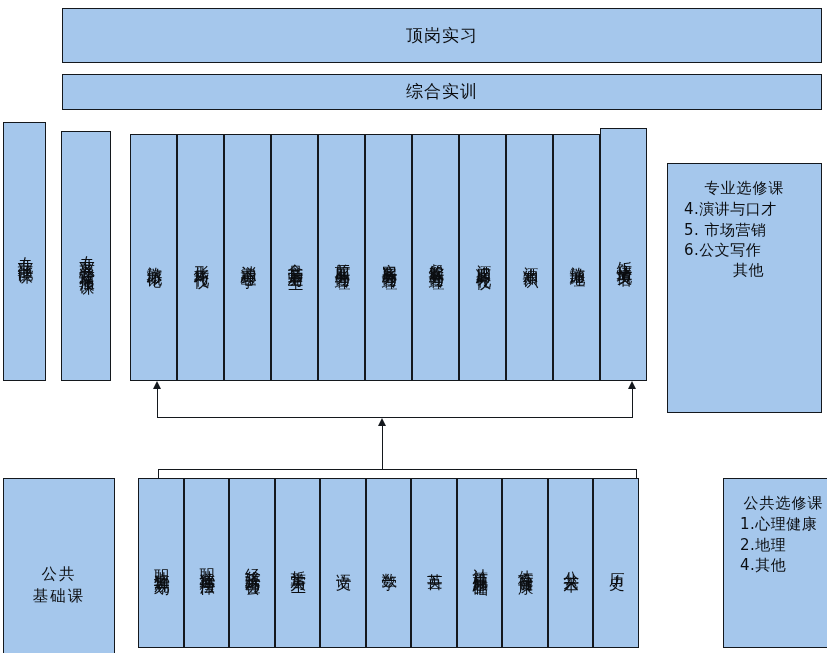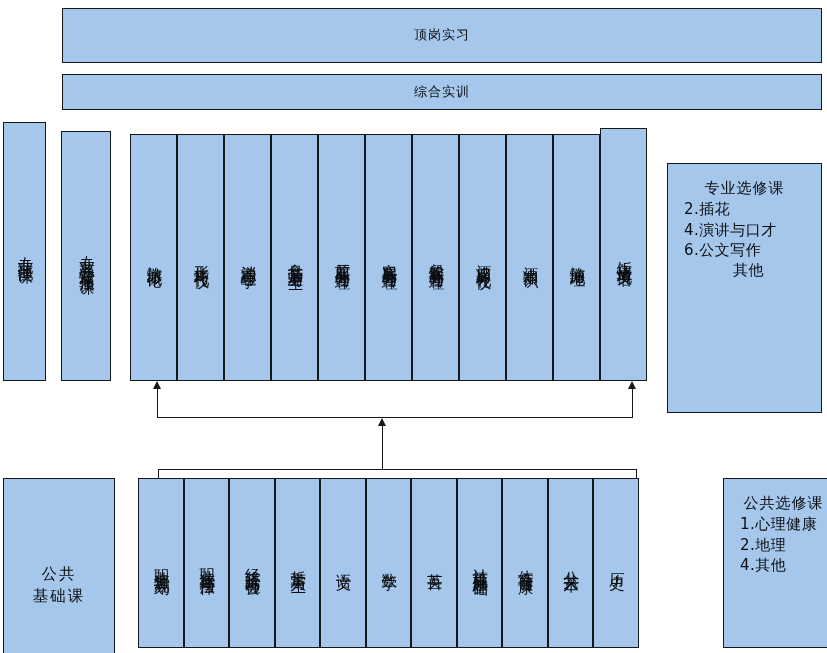--- a/index.html
+++ b/index.html
@@ -23,21 +23,21 @@
     background: #a5c7ec;
     border: 1.6px solid #14181d;
     display: flex;
     align-items: center;
     justify-content: center;
     color: #0b0d10;
     line-height: 1.15;
   }
   
   .bar {
-    font-size: 13px;
+    font-size: 17px;
     letter-spacing: 1px;
   }
   
   .vbox {
     writing-mode: vertical-rl;
     text-orientation: upright;
     font-size: 15.5px;
     letter-spacing: 2px;
     padding: 6px 0;
     align-items: center;
@@ -150,22 +150,22 @@
       <div class="box vbox" style="left: 553px; top: 134px; width: 47px; height: 247px;">
         <span>旅游地理</span>
       </div>
       <div class="box vbox" style="left: 600px; top: 128px; width: 47px; height: 253px;">
         <span>饭店情境英语</span>
       </div>
     </div>
 
   <div class="box panel" style="left:667px; top:131px; width:155px; height:250px;margin-top:32px;">
     <span class="panel-title">专业选修课</span>
-    <span class="panel-item">2.插花</span>
     <span class="panel-item">4.演讲与口才</span>
+    <span class="panel-item">5. 市场营销</span>
     <span class="panel-item">6.公文写作</span>
     <span class="panel-item centered">其他</span>
   </div>
 
   <div class="ln h" style="left:157px; top:417px; width:476px;"></div>
   <div class="ln v" style="left:157px; top:388px; height:30px;"></div>
   <div class="arrowhead" style="left:153px; top:381px;"></div>
   <div class="ln v" style="left:632px; top:388px; height:30px;"></div>
   <div class="arrowhead" style="left:628px; top:381px;"></div>
 

